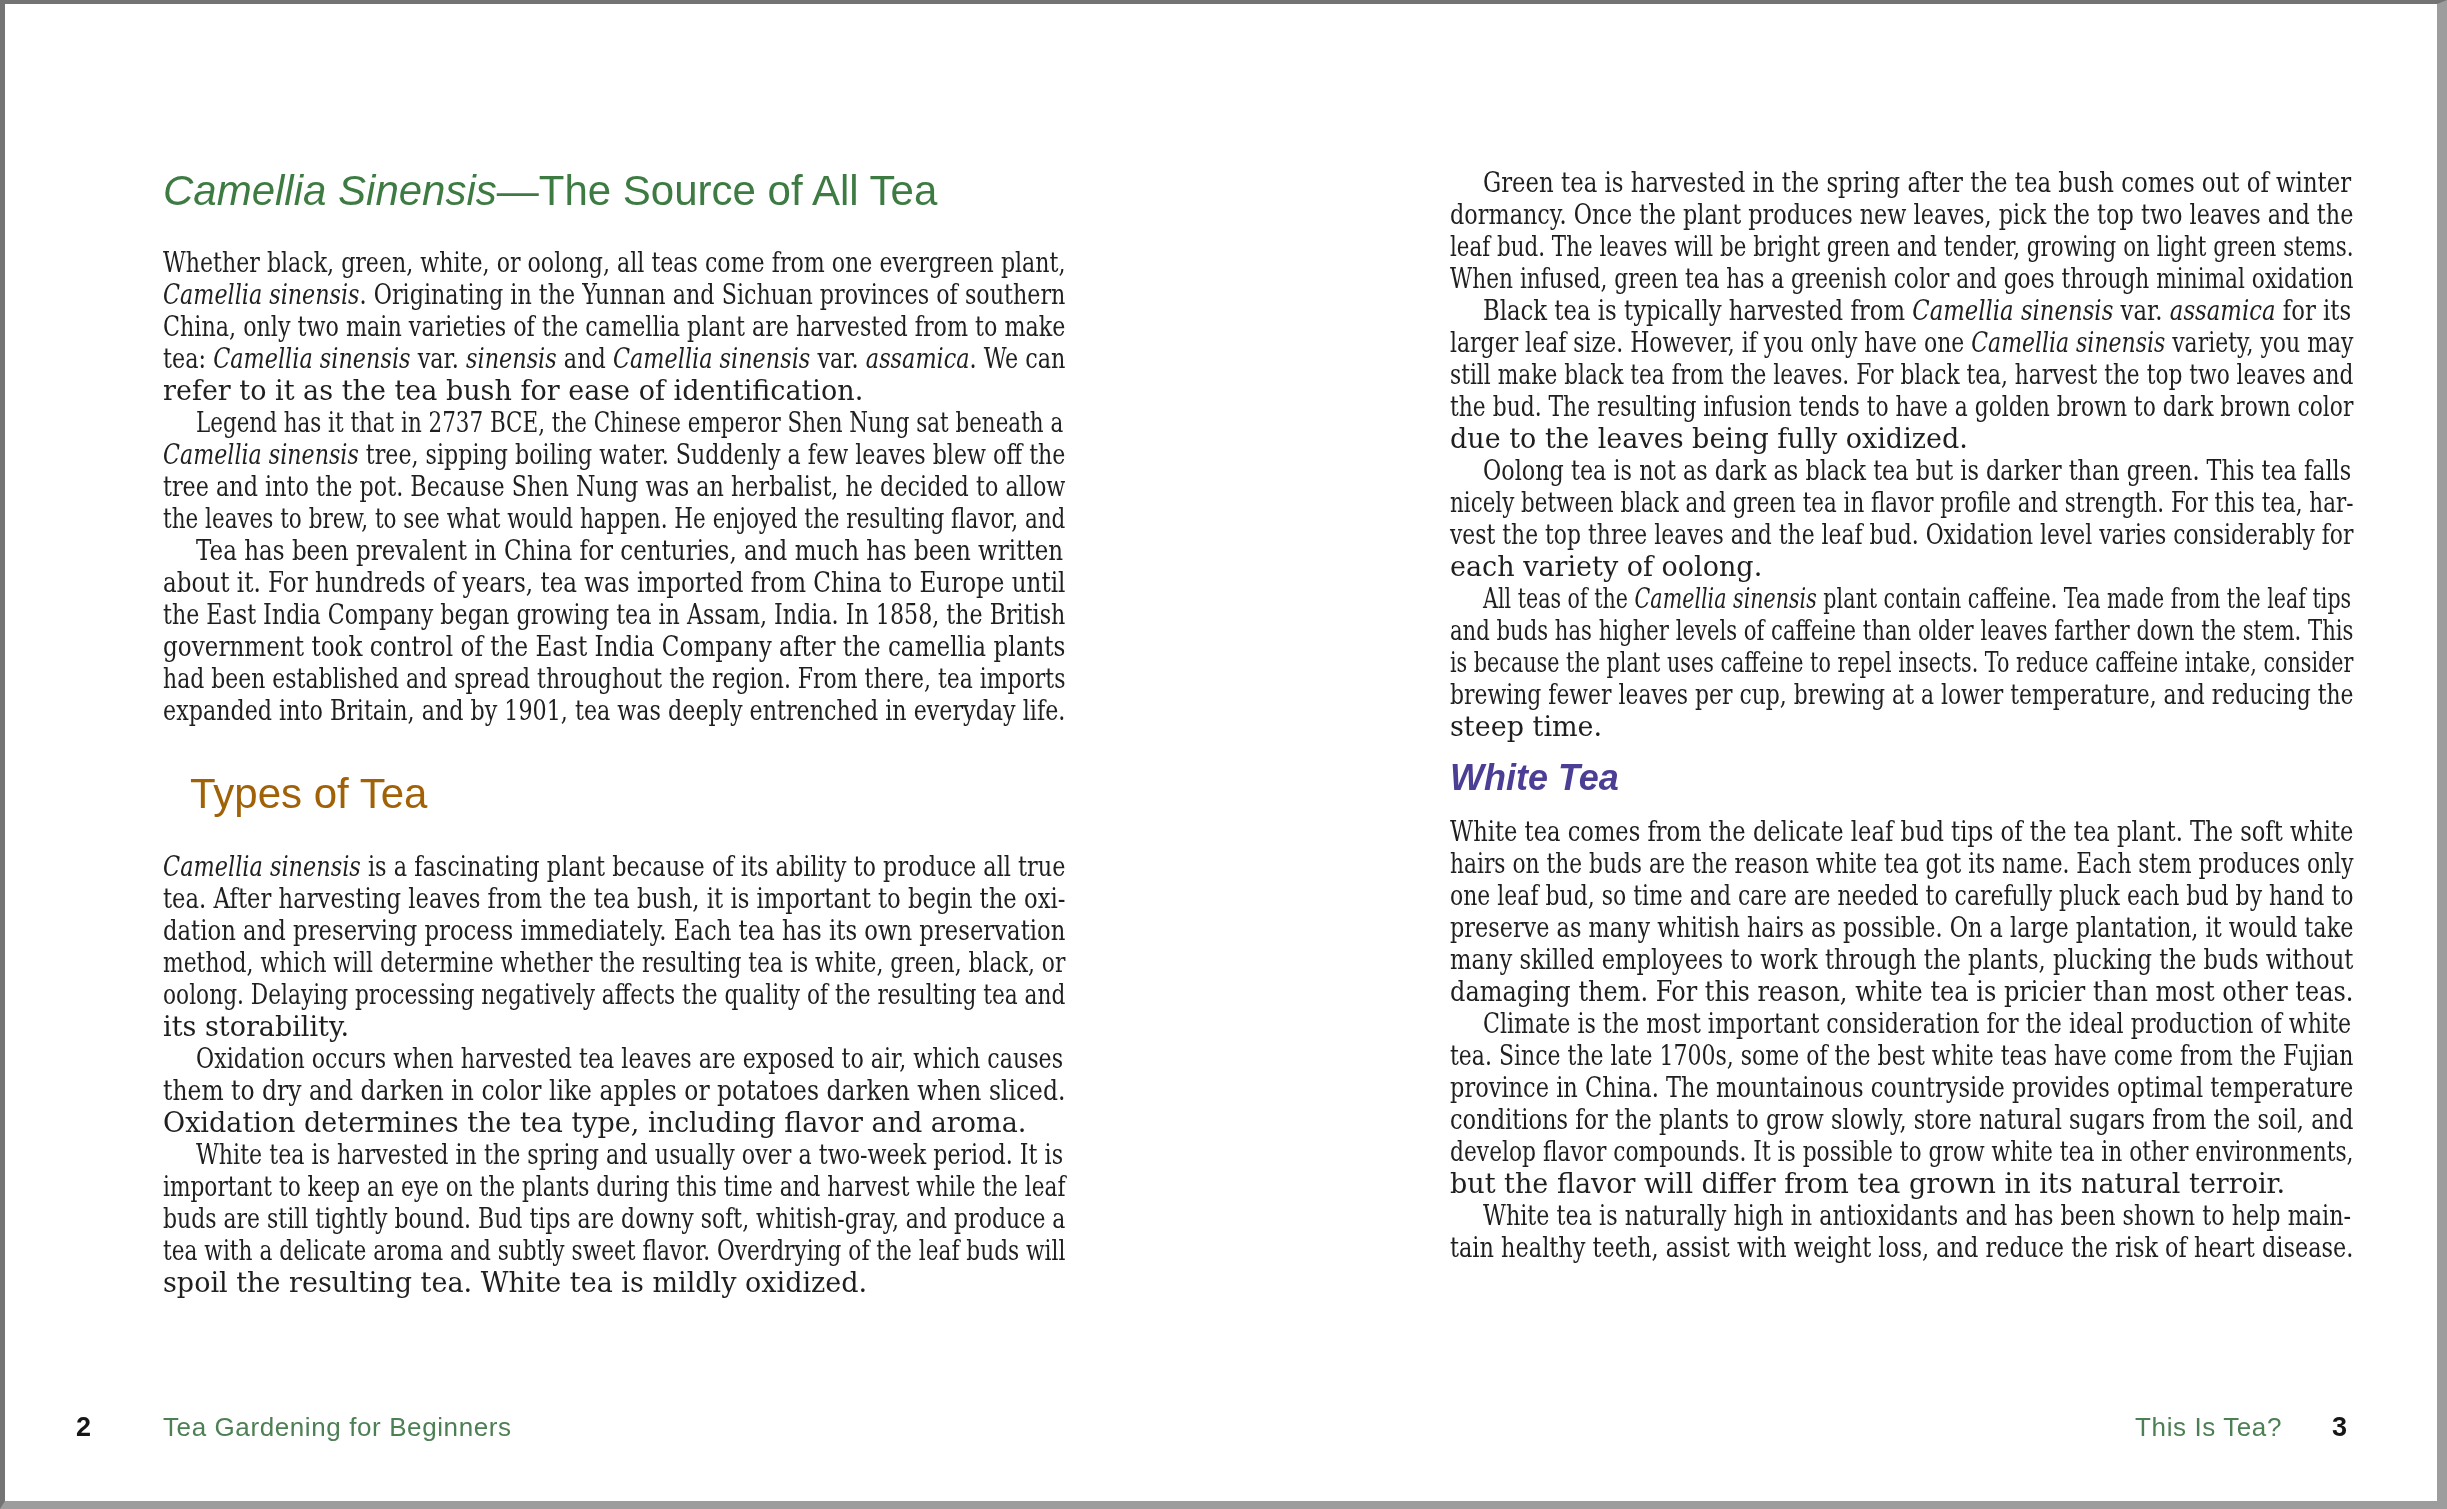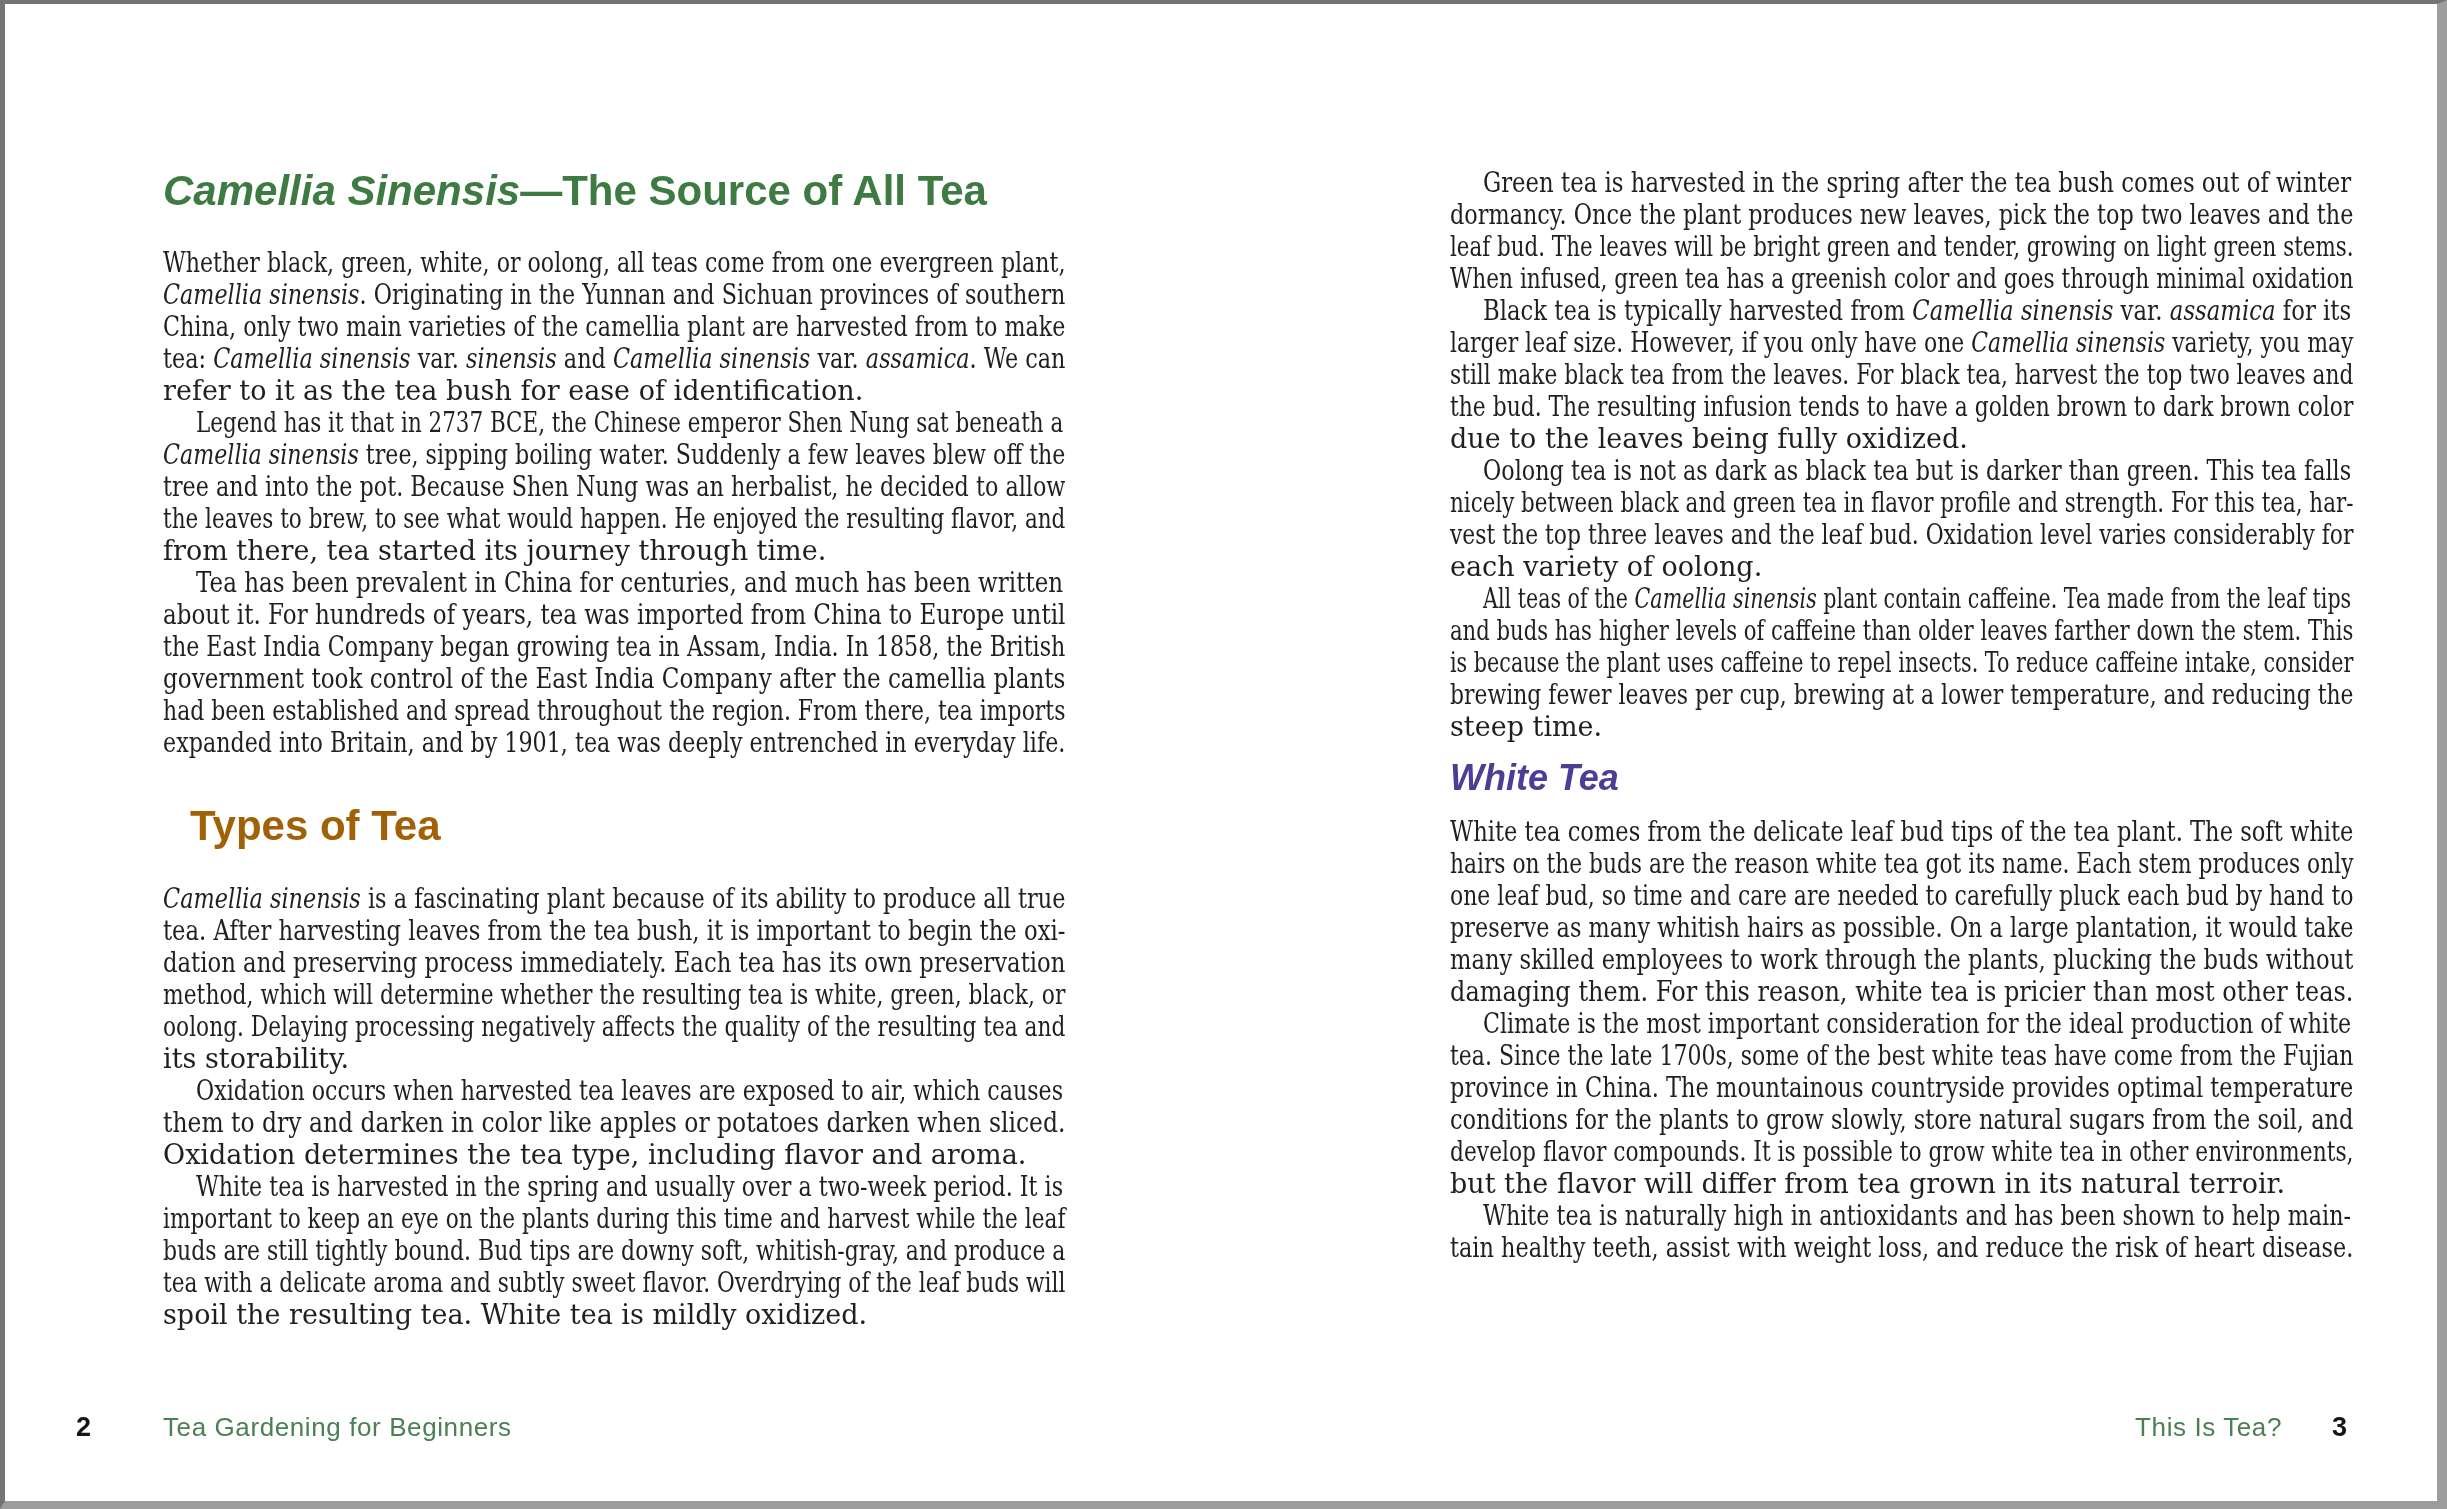--- a/index.html
+++ b/index.html
@@ -14,21 +14,21 @@
   .frame {
     position:absolute; inset:0;
     border-top:4.8px solid #747474;
     border-left:5.7px solid #747474;
     border-right:10.5px solid #9d9d9d;
     border-bottom:8.6px solid #9d9d9d;
     box-sizing:border-box;
     pointer-events:none;
   }
   .column { position:absolute; color:#1f1f1f; }
-  .heading { font-family:"Liberation Sans", sans-serif; font-weight:700; }
+  .heading { font-family:"Liberation Sans", sans-serif; font-weight:400; }
   .h1 { font-size:42px; line-height:54px; margin:0 0 29px 0; }
   .h2 { font-size:42px; line-height:54px; margin:40px 0 30px 0; }
   .h3 { font-size:36px; line-height:46px; font-style:italic; font-weight:700; margin:12.4px 0 14.3px 0; }
   .para { font-size:27px; line-height:32px; }
   .line { height:32px; overflow:visible; }
   .fit {
     display:inline-block;
     white-space:nowrap;
     transform-origin:left center;
   }
@@ -61,21 +61,20 @@
       <div class="line"><span class="fit" style="transform: scaleX(0.824);"><i>Camellia sinensis</i><span>. Originating in the Yunnan and Sichuan provinces of southern</span></span></div>
       <div class="line"><span class="fit" style="transform: scaleX(0.8234);"><span>China, only two main varieties of the camellia plant are harvested from to make</span></span></div>
       <div class="line"><span class="fit" style="transform: scaleX(0.8275);"><span>tea: </span><i>Camellia sinensis</i><span> var. </span><i>sinensis</i><span> and </span><i>Camellia sinensis</i><span> var. </span><i>assamica</i><span>. We can</span></span></div>
       <div class="line"><span class="fit"><span>refer to it as the tea bush for ease of identification.</span></span></div>
     </div>
     <div class="para">
       <div class="line"><span class="fit indent" style="transform: scaleX(0.7942);"><span>Legend has it that in 2737 BCE, the Chinese emperor Shen Nung sat beneath a</span></span></div>
       <div class="line"><span class="fit" style="transform: scaleX(0.8207);"><i>Camellia sinensis</i><span> tree, sipping boiling water. Suddenly a few leaves blew off the</span></span></div>
       <div class="line"><span class="fit" style="transform: scaleX(0.8251);"><span>tree and into the pot. Because Shen Nung was an herbalist, he decided to allow</span></span></div>
       <div class="line"><span class="fit" style="transform: scaleX(0.7964);"><span>the leaves to brew, to see what would happen. He enjoyed the resulting flavor, and</span></span></div>
-      <div class="line"><span class="fit"><span>from there, tea started its journey through time.</span></span></div>
     </div>
     <div class="para">
       <div class="line"><span class="fit indent" style="transform: scaleX(0.8523);"><span>Tea has been prevalent in China for centuries, and much has been written</span></span></div>
       <div class="line"><span class="fit" style="transform: scaleX(0.8533);"><span>about it. For hundreds of years, tea was imported from China to Europe until</span></span></div>
       <div class="line"><span class="fit" style="transform: scaleX(0.8214);"><span>the East India Company began growing tea in Assam, India. In 1858, the British</span></span></div>
       <div class="line"><span class="fit" style="transform: scaleX(0.8554);"><span>government took control of the East India Company after the camellia plants</span></span></div>
       <div class="line"><span class="fit" style="transform: scaleX(0.8126);"><span>had been established and spread throughout the region. From there, tea imports</span></span></div>
       <div class="line"><span class="fit" style="transform: scaleX(0.8228);"><span>expanded into Britain, and by 1901, tea was deeply entrenched in everyday life.</span></span></div>
     </div>
     <div class="heading h2" style="color: #a16207; margin-left: 27px;"><span class="fit"><span>Types of Tea</span></span></div>

